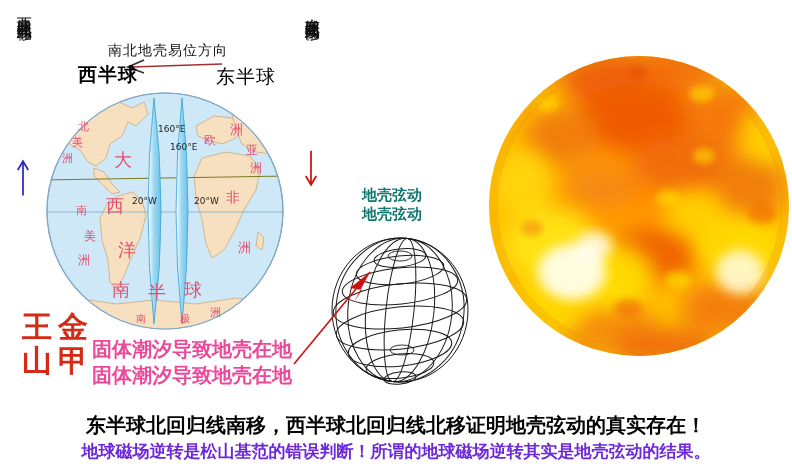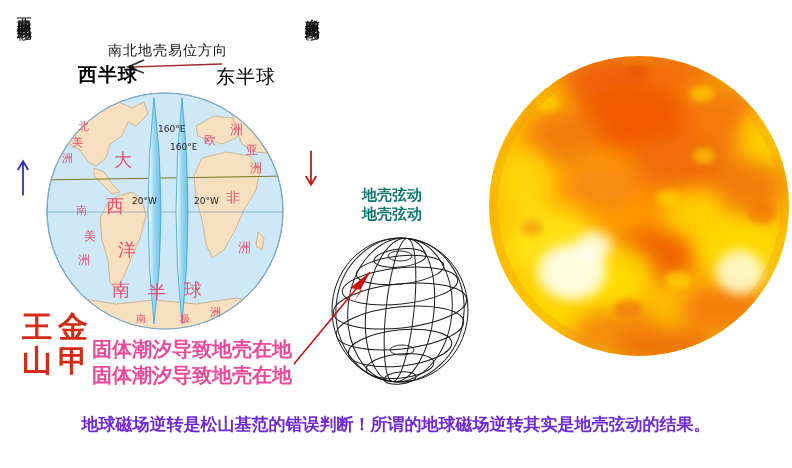--- a/index.html
+++ b/index.html
@@ -294,16 +294,17 @@
           <ellipse cx="44" cy="220" rx="11" ry="8" fill="#f3830e"></ellipse>
           <ellipse cx="190" cy="272" rx="13" ry="9" fill="#ffe600"></ellipse>
         </g>
 
         <circle cx="151" cy="198" r="150" fill="none" stroke="#e8820c" stroke-width="18" opacity="0.22"></circle>
       </g>
     </svg>
   </div>
 
   <div class="abs" id="caption">
+    <div class="cap1">东半球北回归线南移，西半球北回归线北移证明地壳弦动的真实存在！</div>
     <div class="cap2">地球磁场逆转是松山基范的错误判断！所谓的地球磁场逆转其实是地壳弦动的结果。</div>
   </div>
 
 </div>
 
 </body></html>

